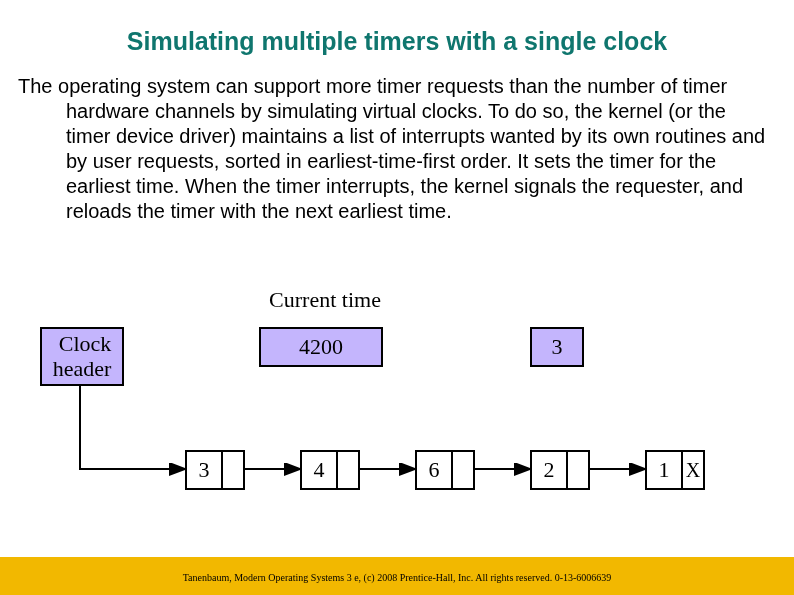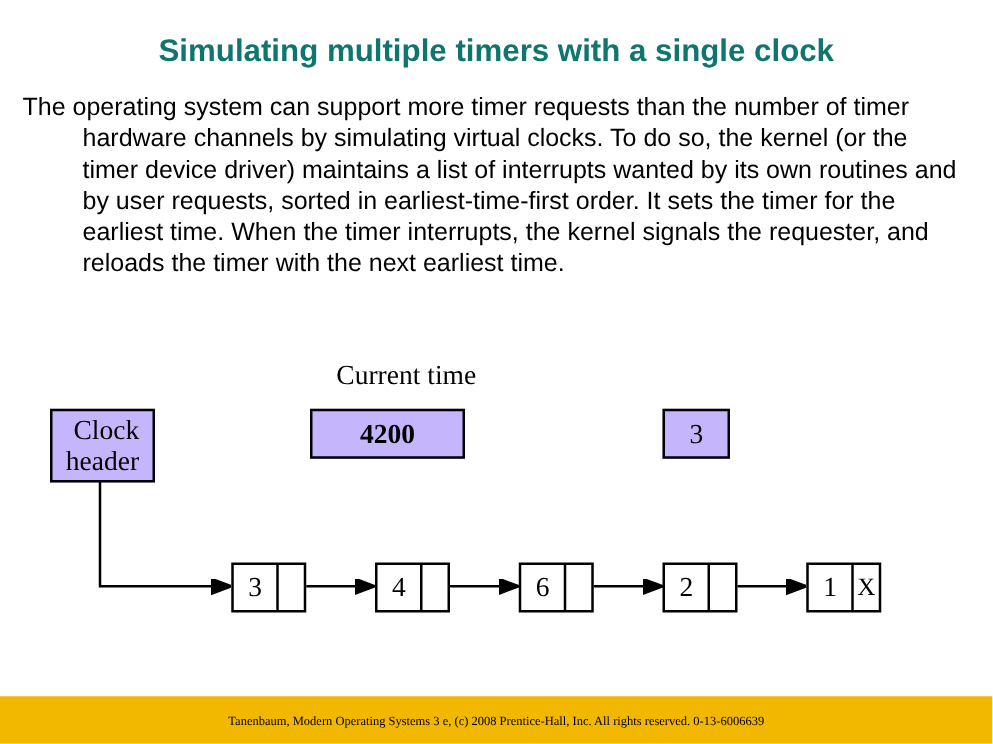--- a/index.html
+++ b/index.html
@@ -107,21 +107,21 @@
   <span class="indent">The operating system can support more timer requests than the number of timer hardware channels by simulating virtual clocks. To do so, the kernel (or the timer device driver) maintains a list of interrupts wanted by its own routines and by user requests, sorted in earliest-time-first order. It sets the timer for the earliest time. When the timer interrupts, the kernel signals the requester, and reloads the timer with the next earliest time.</span>
 </div>
 
 <div class="diagram">
 
   <div class="dlabel" style="left:215px; top:2px; width:140px;">Current time</div>
 
   <div class="box" style="left:0px; top:42px; width:80px; height:55px; white-space:pre; line-height:1.1;">Clock
 header</div>
 
-  <div class="box" style="left:208px; top:42px; width:120px; height:36px;font-weight:bold;">4200</div>
+  <div class="box" style="left:219px; top:42px; width:120px; height:36px;">4200</div>
 
   <div class="box" style="left:490px; top:42px; width:50px; height:36px;">3</div>
 
   <div class="node" style="left:145px; top:165px; height:36px;">
     <div class="val">3</div>
     <div class="ptr"></div>
   </div>
   <div class="node" style="left:260px; top:165px; height:36px;">
     <div class="val">4</div>
     <div class="ptr"></div>

